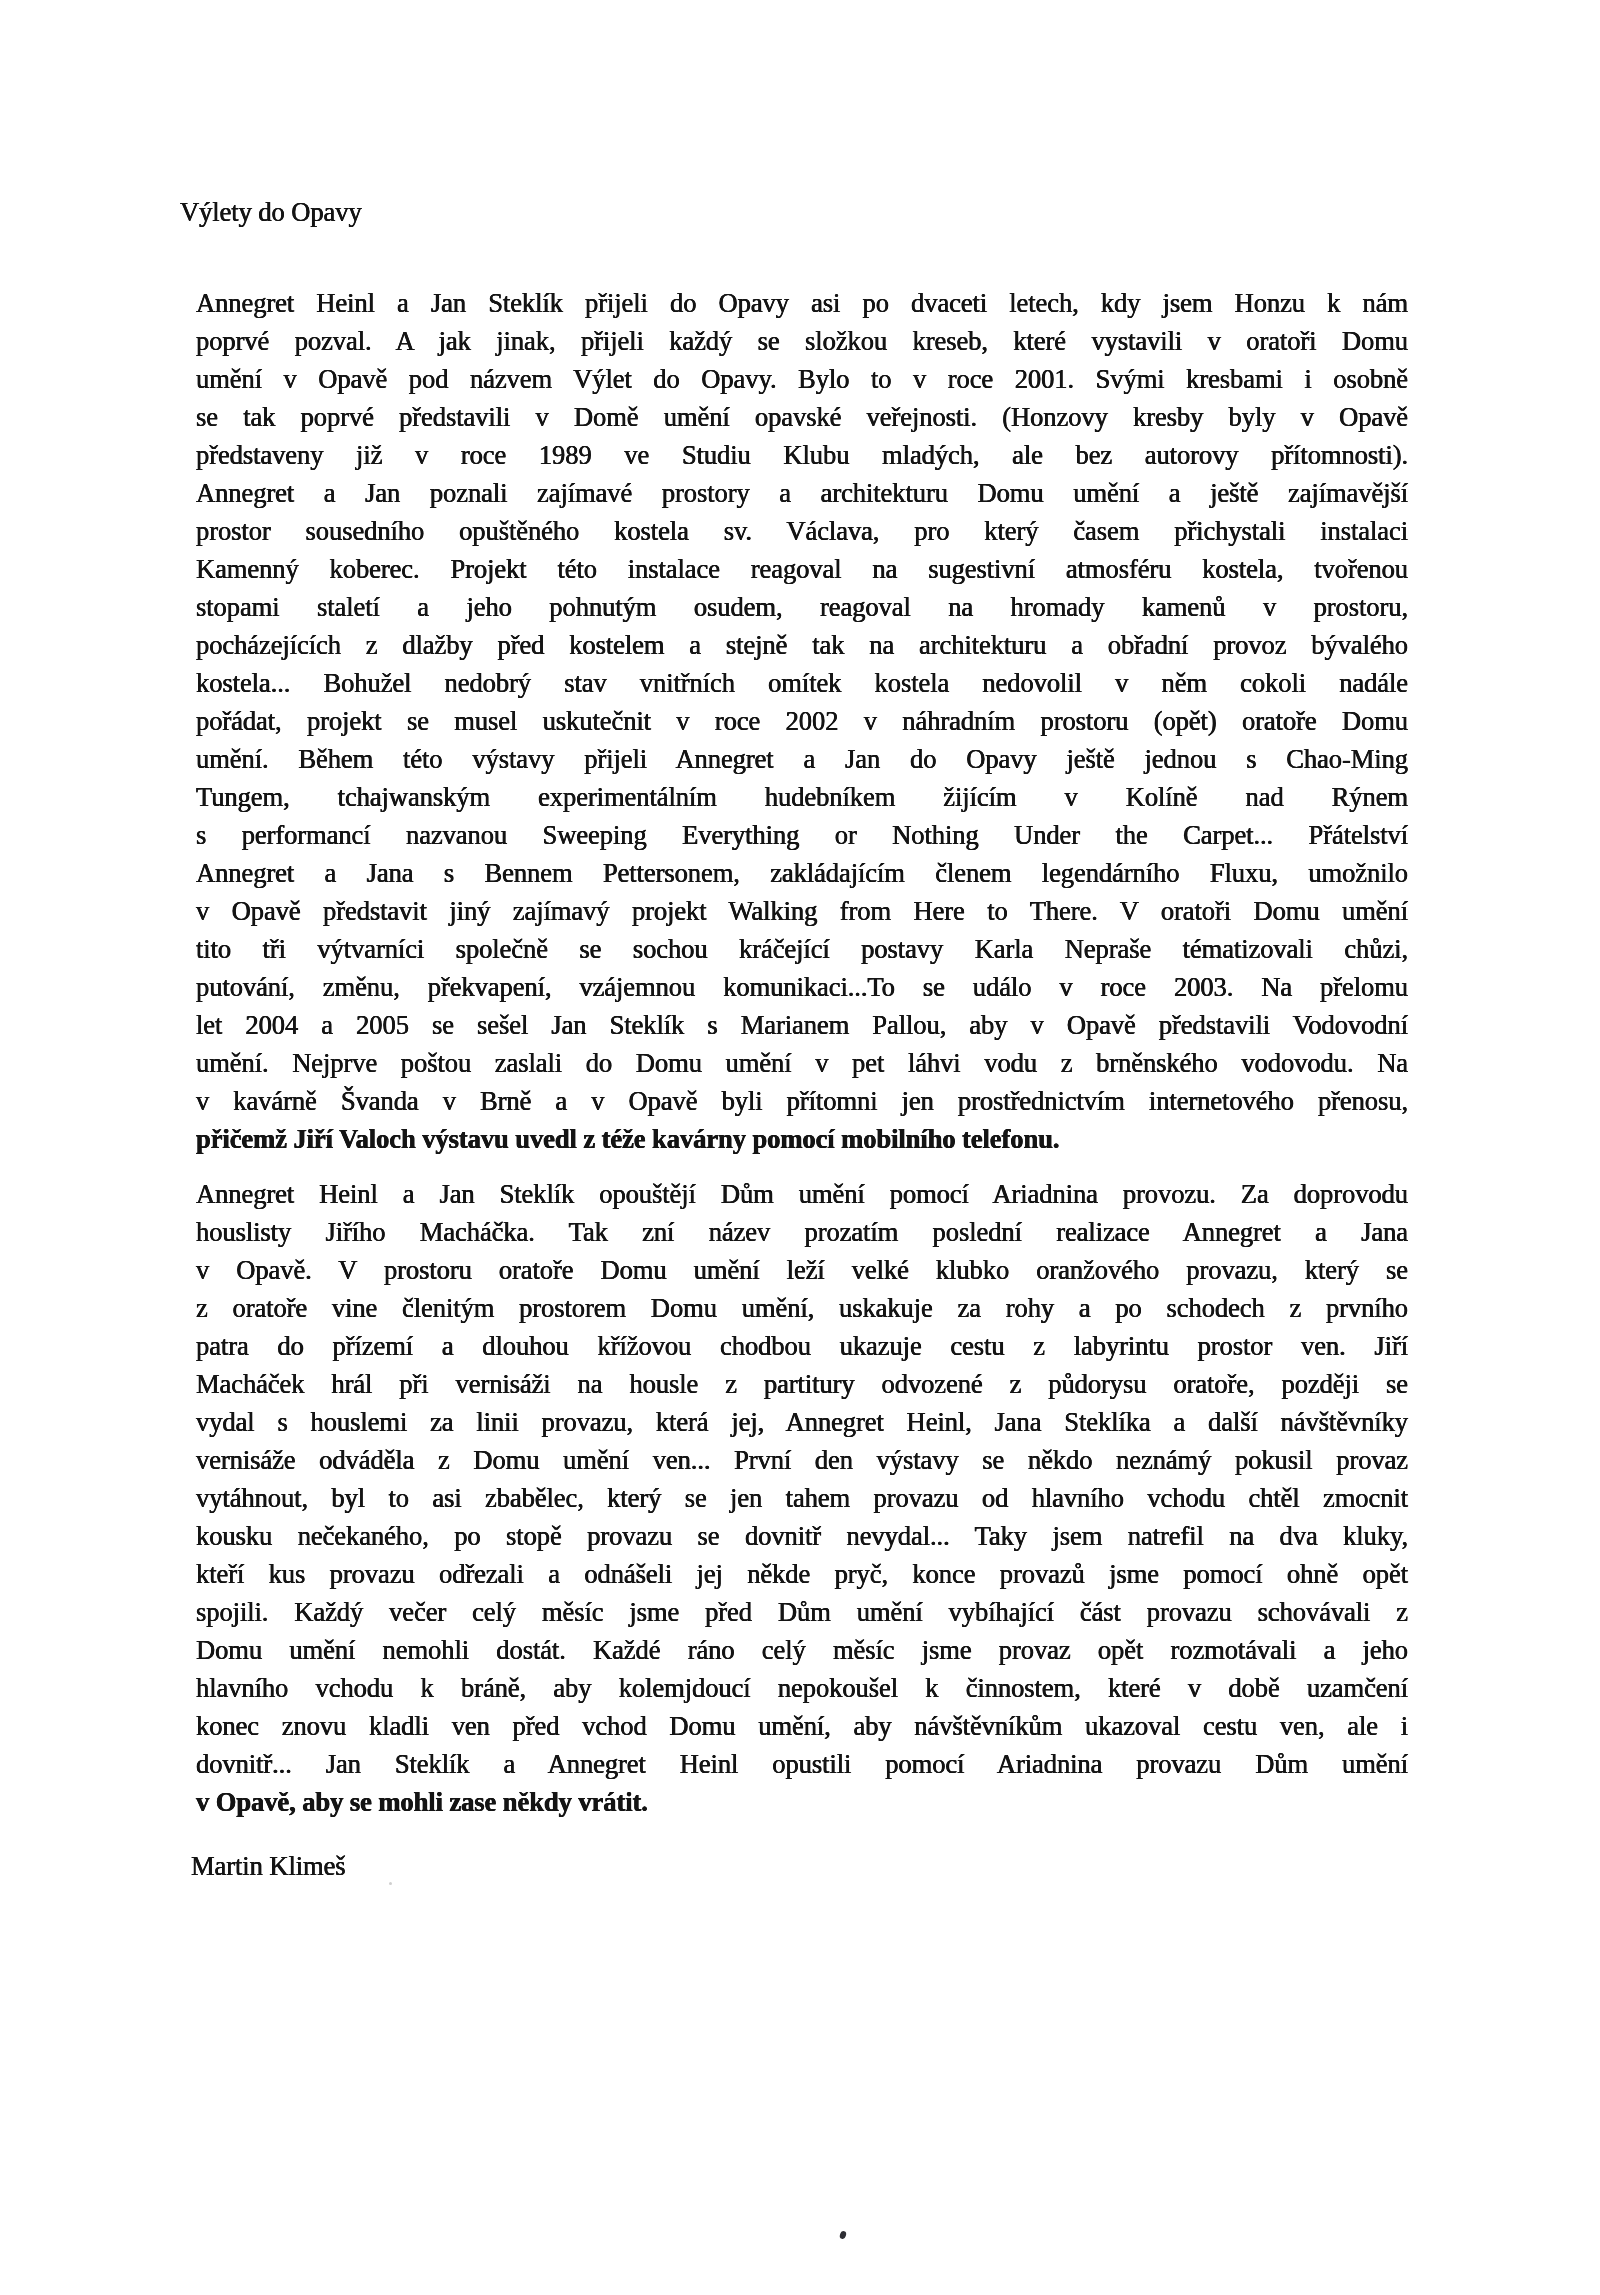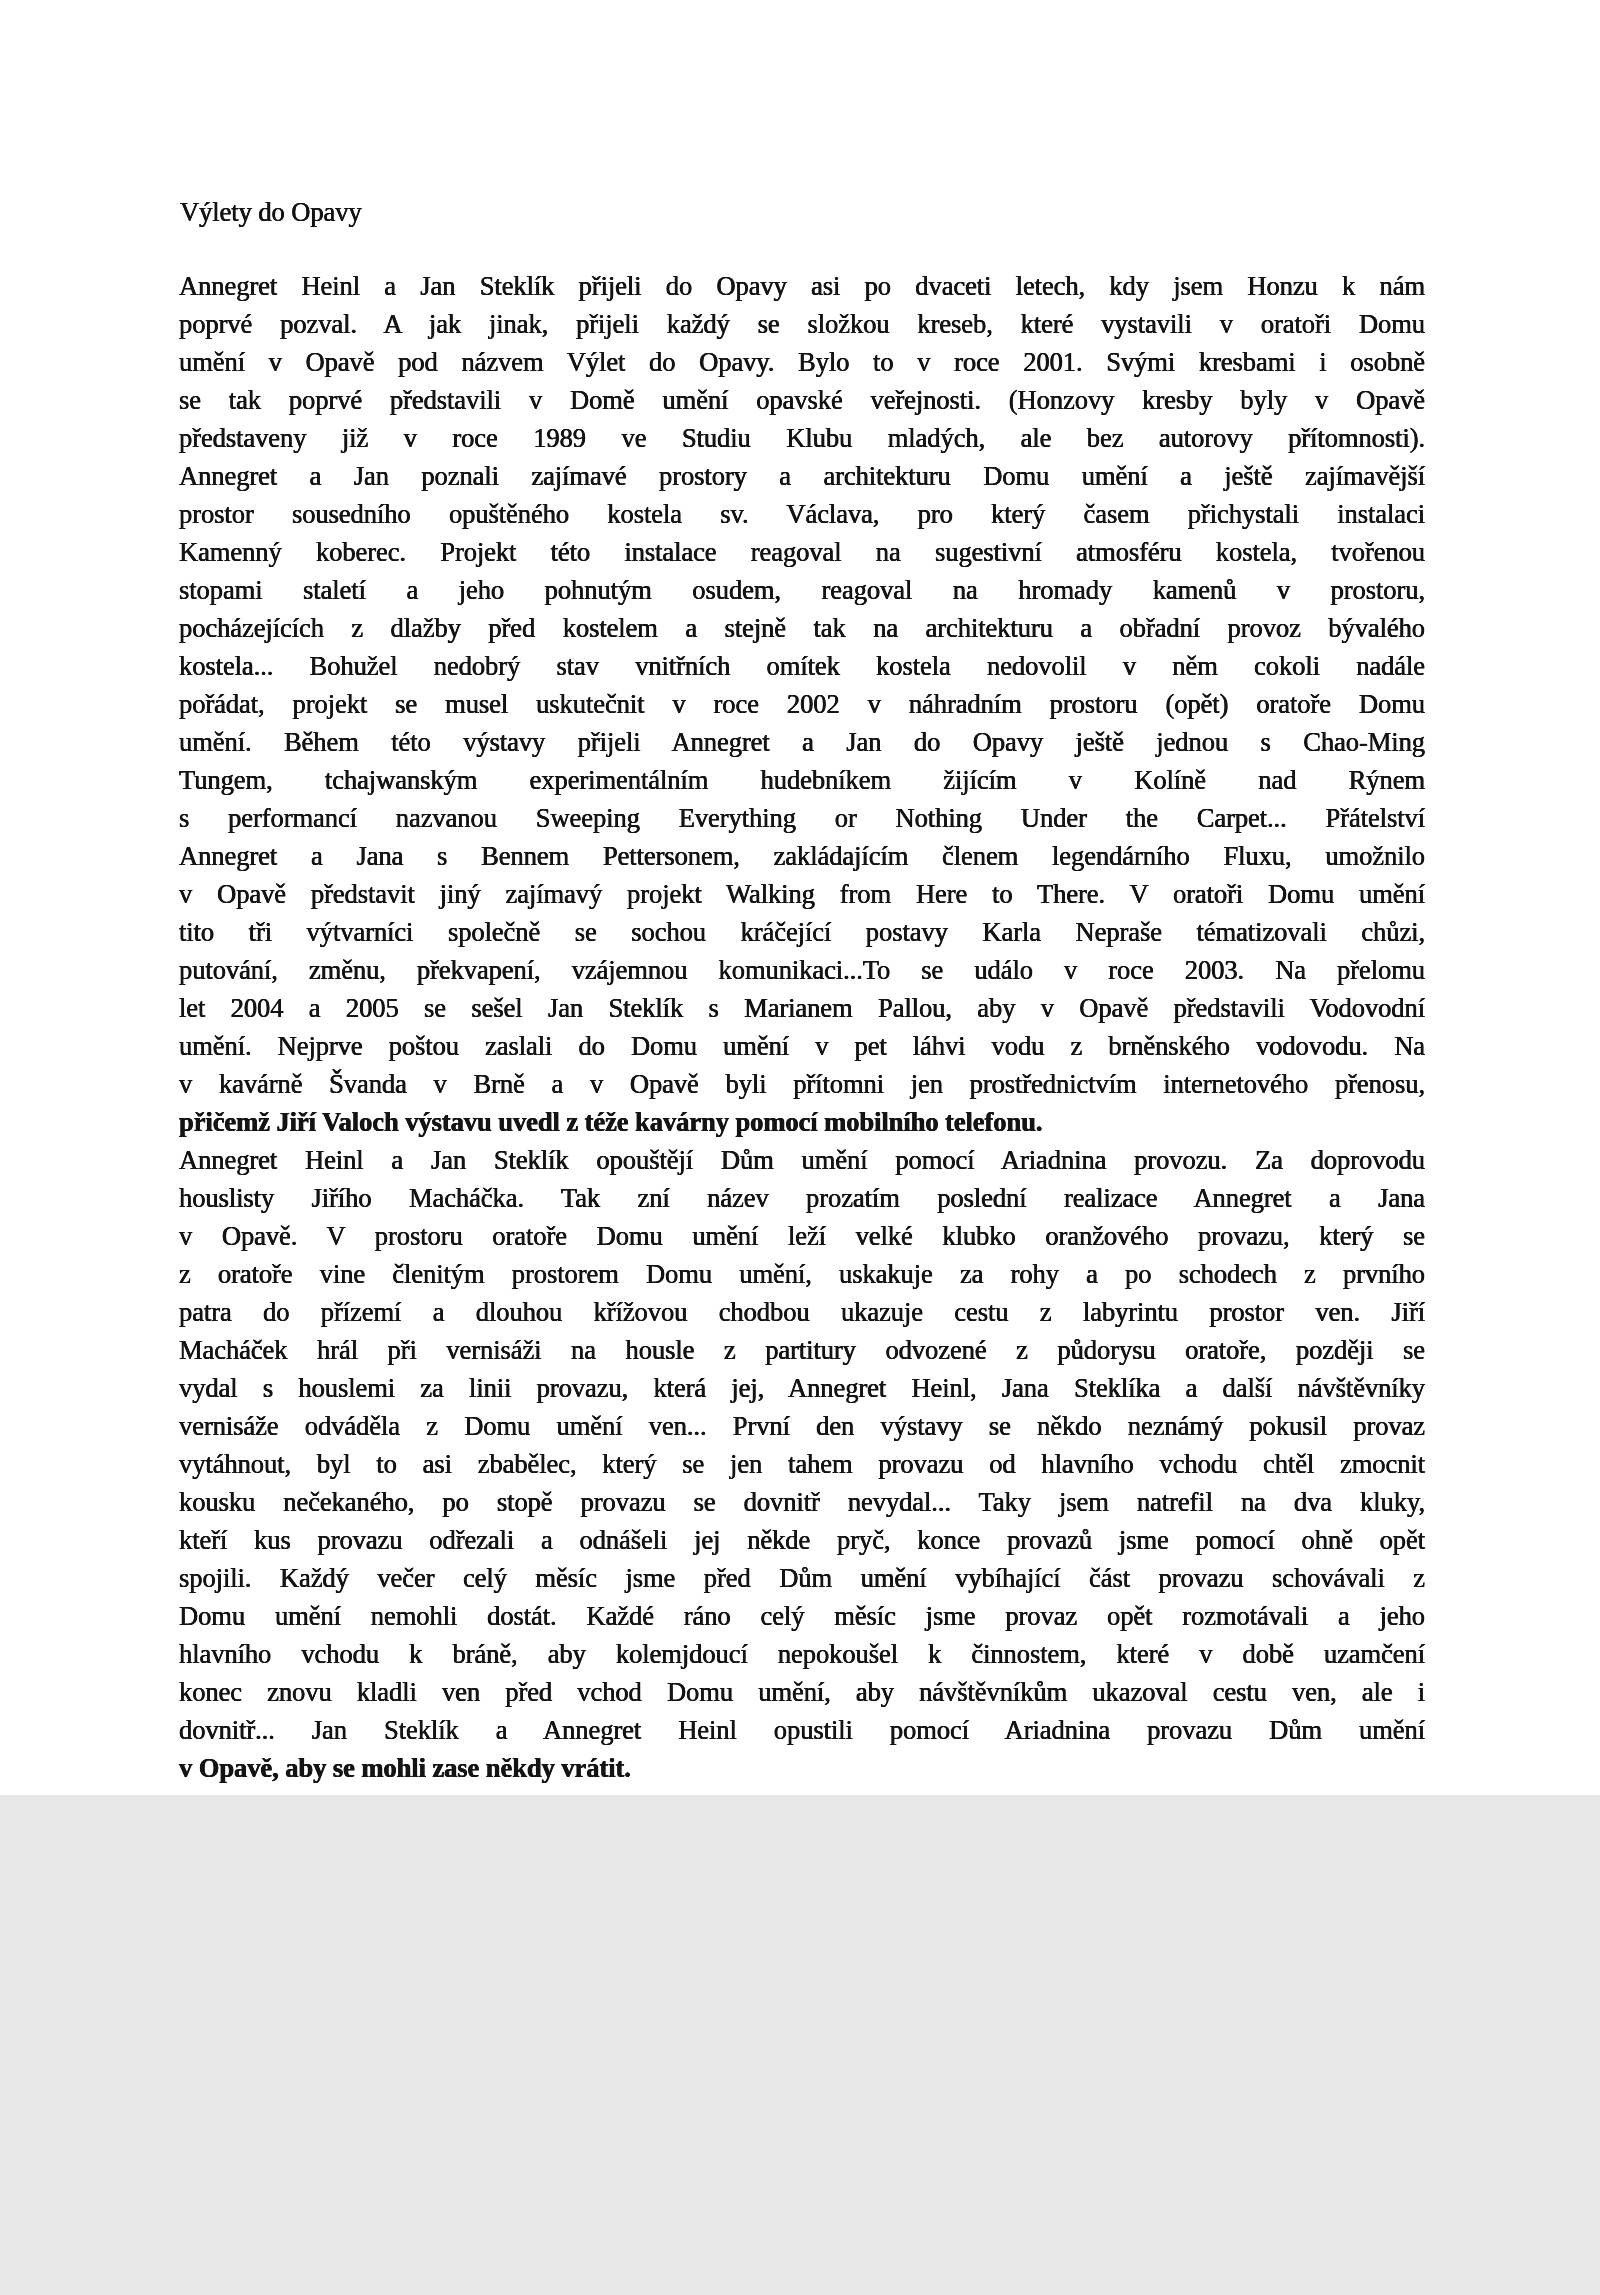--- a/index.html
+++ b/index.html
@@ -3,21 +3,21 @@
 <meta charset="utf-8">
 <style>
   html, body {
     margin: 0;
     padding: 0;
     background: #e8e8e8;
   }
   .page {
     position: relative;
     width: 1600px;
-    height: 1795px;
+    height: 2295px;
     background: #ffffff;
     overflow: hidden;
     font-family: "Liberation Serif", serif;
     color: #141414;
   }
   
   .title, .body-text, .signature {
     text-shadow: 0.3px 0 0 currentColor, -0.3px 0 0 currentColor;
     letter-spacing: -0.1px;
   }
@@ -30,21 +30,21 @@
     white-space: nowrap;
   }
   .body-text {
     position: absolute;
     left: 179px;
     top: 267px;
     width: 1246px;
     font-size: 26.6px;
     line-height: 38px;
   }
-  .paragraph { margin: 0; }
+  .paragraph { margin: 17px; }
   .line {
     text-align: justify;
     text-align-last: justify;
     min-height: 38px;
   }
   .line-last {
     text-align-last: left;
     font-weight: bold;
   }
   .signature {

